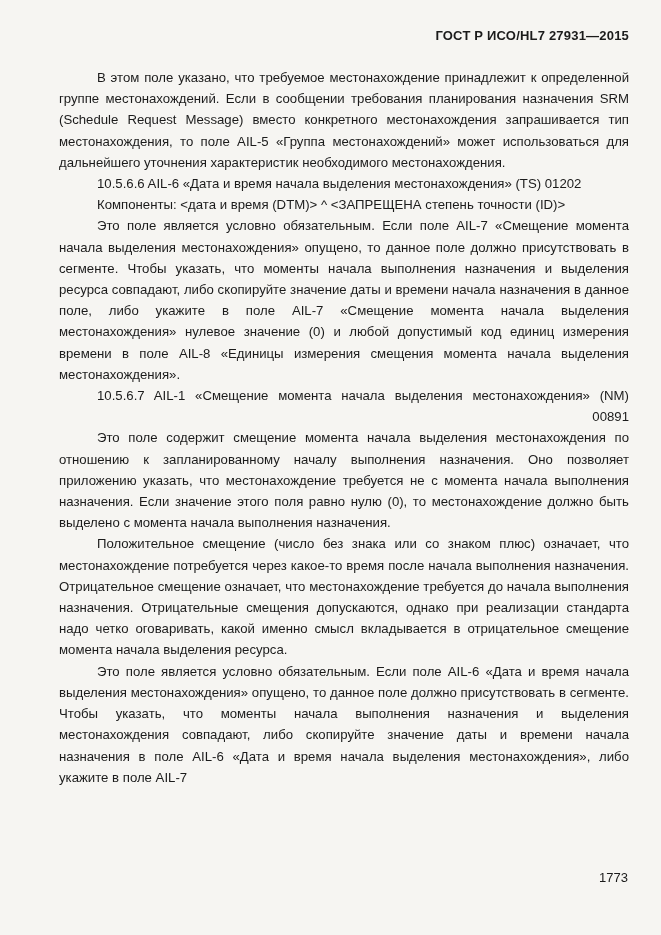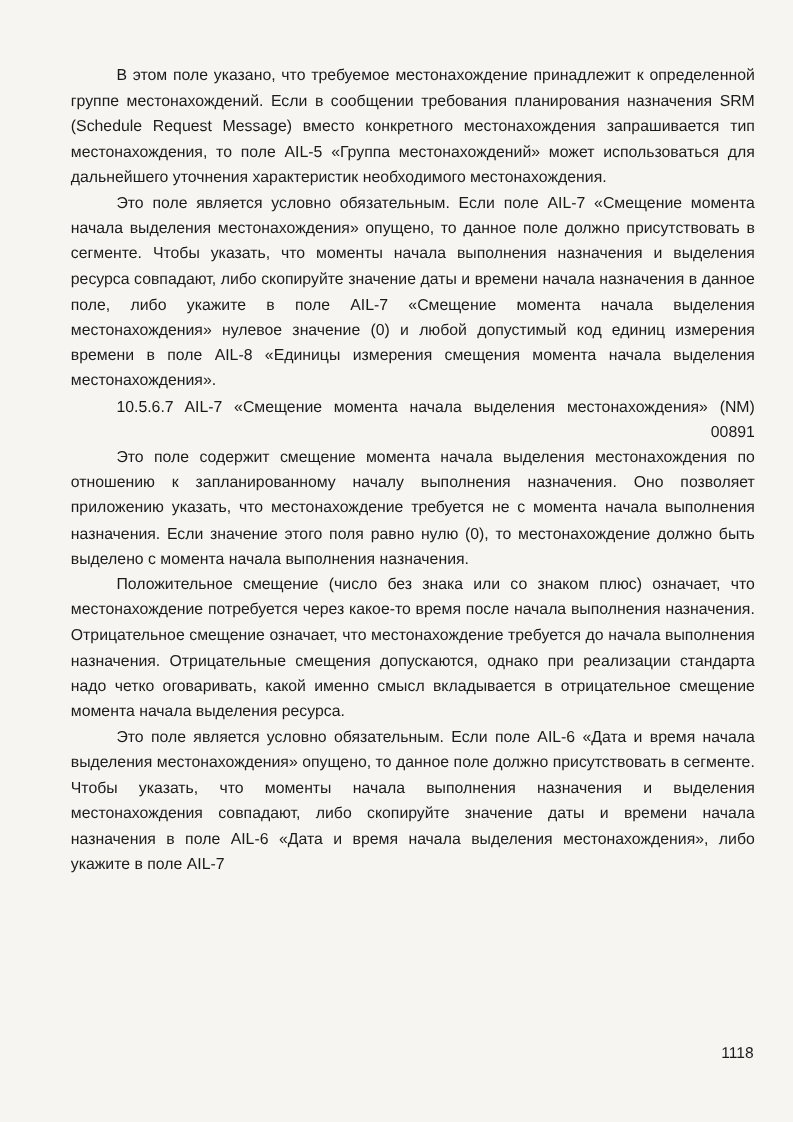--- a/index.html
+++ b/index.html
@@ -58,37 +58,40 @@
     top: 870px;
     right: 33px;
     font-size: 13px;
   }
 </style>
 </head>
 <body>
 
 <div class="page">
 
+  <div class="doc-header">ГОСТ Р ИСО/HL7 27931—2015</div>
 
   <div class="content">
 
     <p class="para">В этом поле указано, что требуемое местонахождение принадлежит к определенной группе местонахождений. Если в сообщении требования планирования назначения SRM (Schedule Request Message) вместо конкретного местонахождения запрашивается тип местонахождения, то поле AIL-5 «Группа местонахождений» может использоваться для дальнейшего уточнения характеристик необходимого местонахождения.</p>
 
+    <p class="heading">10.5.6.6 AIL-6 «Дата и время начала выделения местонахождения» (TS) 01202</p>
 
+    <p class="para">Компоненты: &lt;дата и время (DTM)&gt; ^ &lt;ЗАПРЕЩЕНА степень точности (ID)&gt;</p>
 
 
     <p class="para">Это поле является условно обязательным. Если поле AIL-7 «Смещение момента начала выделения местонахождения» опущено, то данное поле должно присутствовать в сегменте. Чтобы указать, что моменты начала выполнения назначения и выделения ресурса совпадают, либо скопируйте значение даты и времени начала назначения в данное поле, либо укажите в поле AIL-7 «Смещение момента начала выделения местонахождения» нулевое значение (0) и любой допустимый код единиц измерения времени в поле AIL-8 «Единицы измерения смещения момента начала выделения местонахождения».</p>
 
-    <p class="heading-justified">10.5.6.7 AIL-7 «Смещение момента начала выделения местонахождения» (NM)</p>
+    <p class="heading-justified">10.5.6.7 AIL-1 «Смещение момента начала выделения местонахождения» (NM)</p>
 
     <p class="num-line">00891</p>
 
     <p class="para">Это поле содержит смещение момента начала выделения местонахождения по отношению к запланированному началу выполнения назначения. Оно позволяет приложению указать, что местонахождение требуется не с момента начала выполнения назначения. Если значение этого поля равно нулю (0), то местонахождение должно быть выделено с момента начала выполнения назначения.</p>
 
     <p class="para">Положительное смещение (число без знака или со знаком плюс) означает, что местонахождение потребуется через какое-то время после начала выполнения назначения. Отрицательное смещение означает, что местонахождение требуется до начала выполнения назначения. Отрицательные смещения допускаются, однако при реализации стандарта надо четко оговаривать, какой именно смысл вкладывается в отрицательное смещение момента начала выделения ресурса.</p>
 
     <p class="para">Это поле является условно обязательным. Если поле AIL-6 «Дата и время начала выделения местонахождения» опущено, то данное поле должно присутствовать в сегменте. Чтобы указать, что моменты начала выполнения назначения и выделения местонахождения совпадают, либо скопируйте значение даты и времени начала назначения в поле AIL-6 «Дата и время начала выделения местонахождения», либо укажите в поле AIL-7</p>
 
   </div>
 
-  <div class="page-number">1118</div>
+  <div class="page-number">1773</div>
 
 </div>
 
 </body></html>

